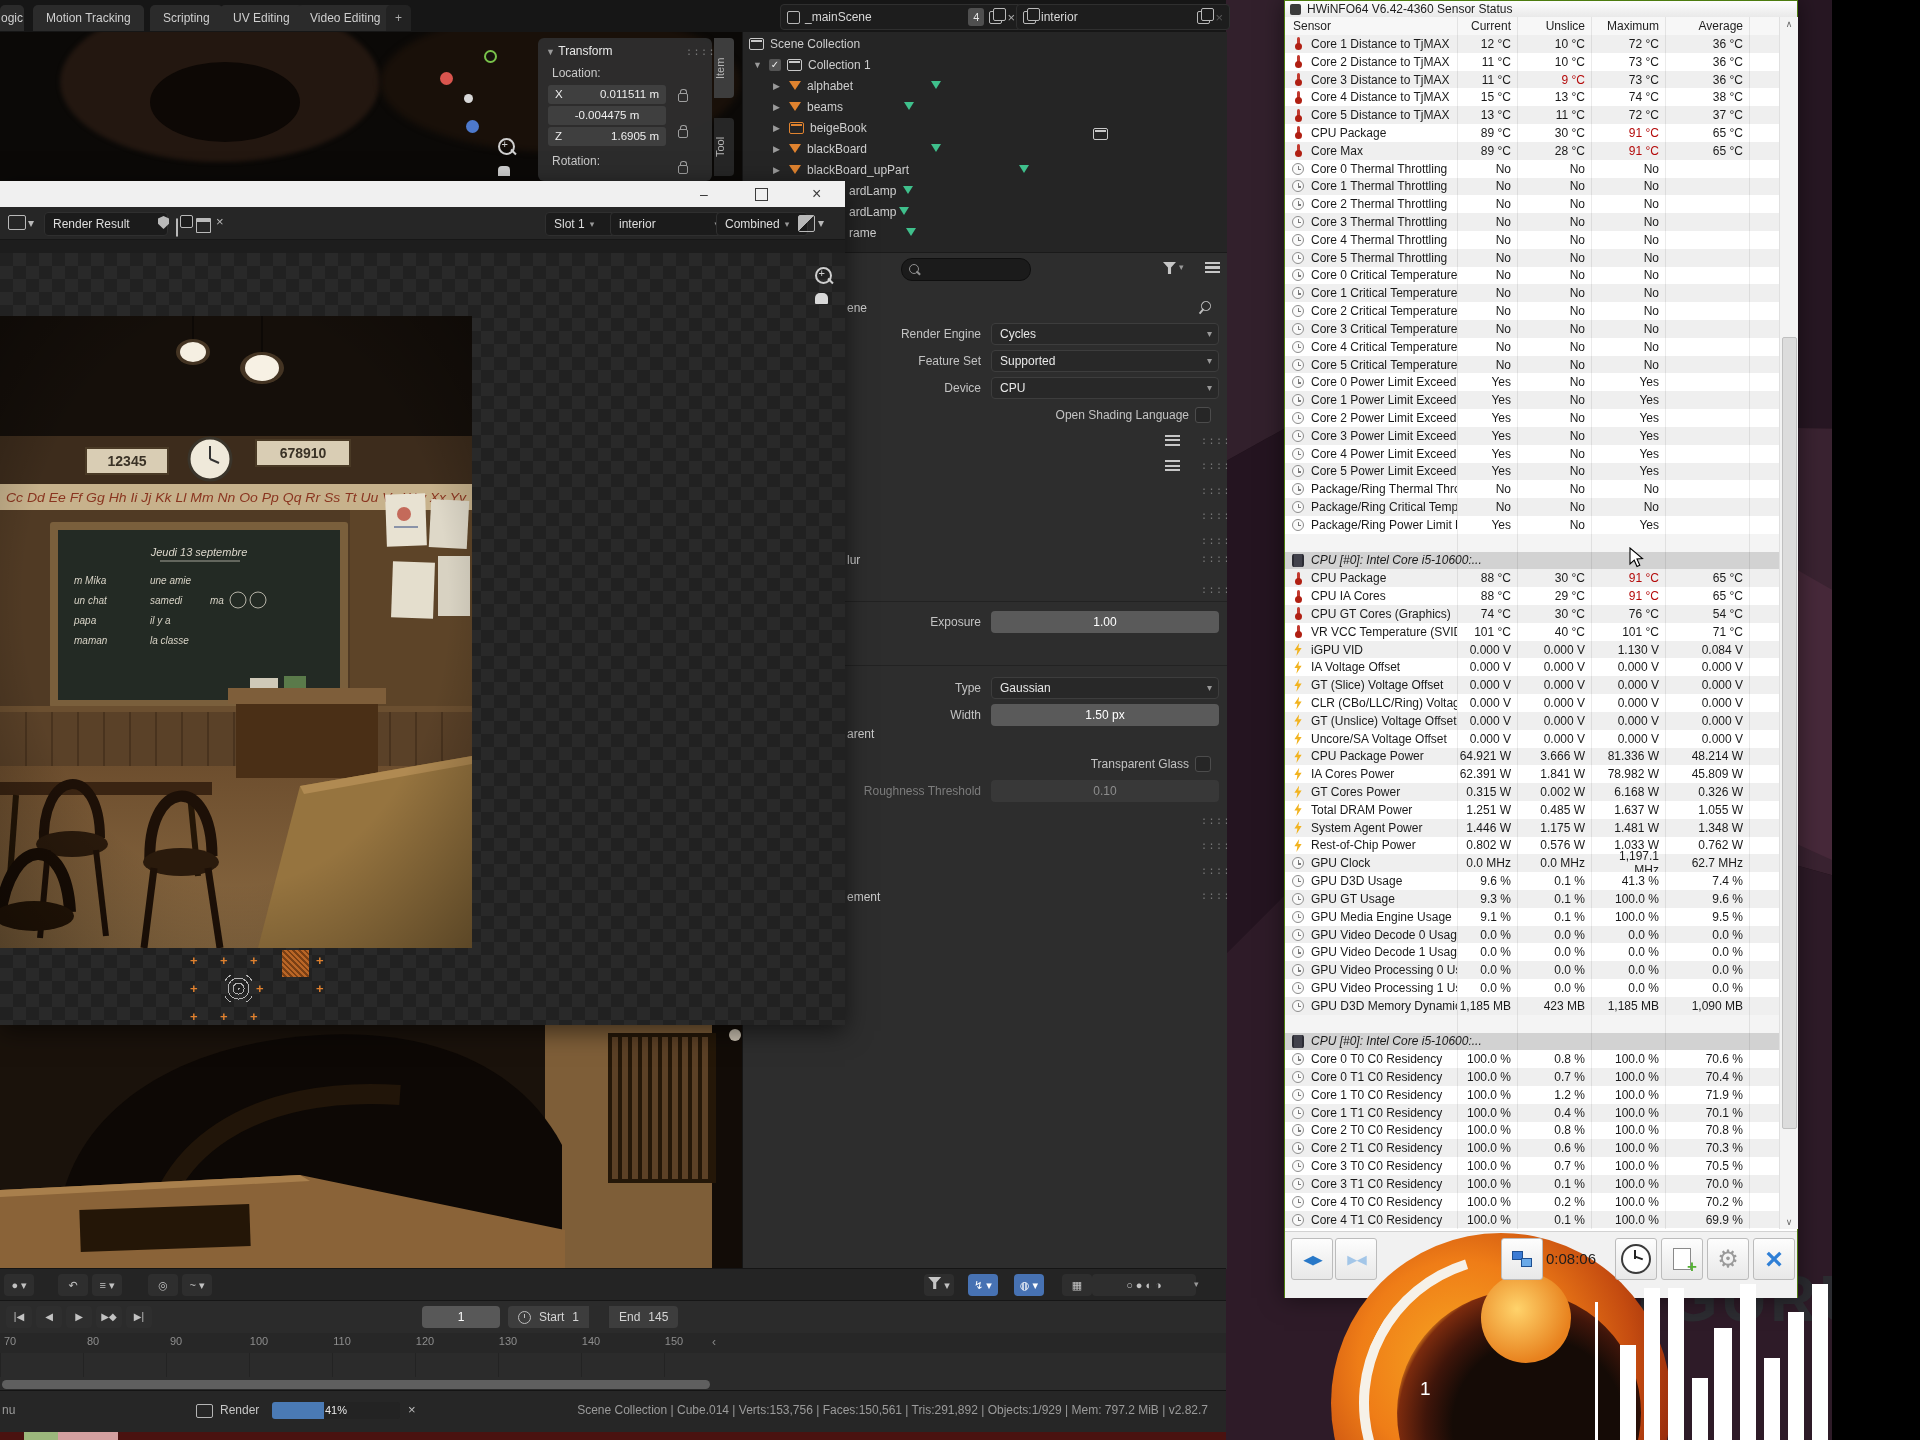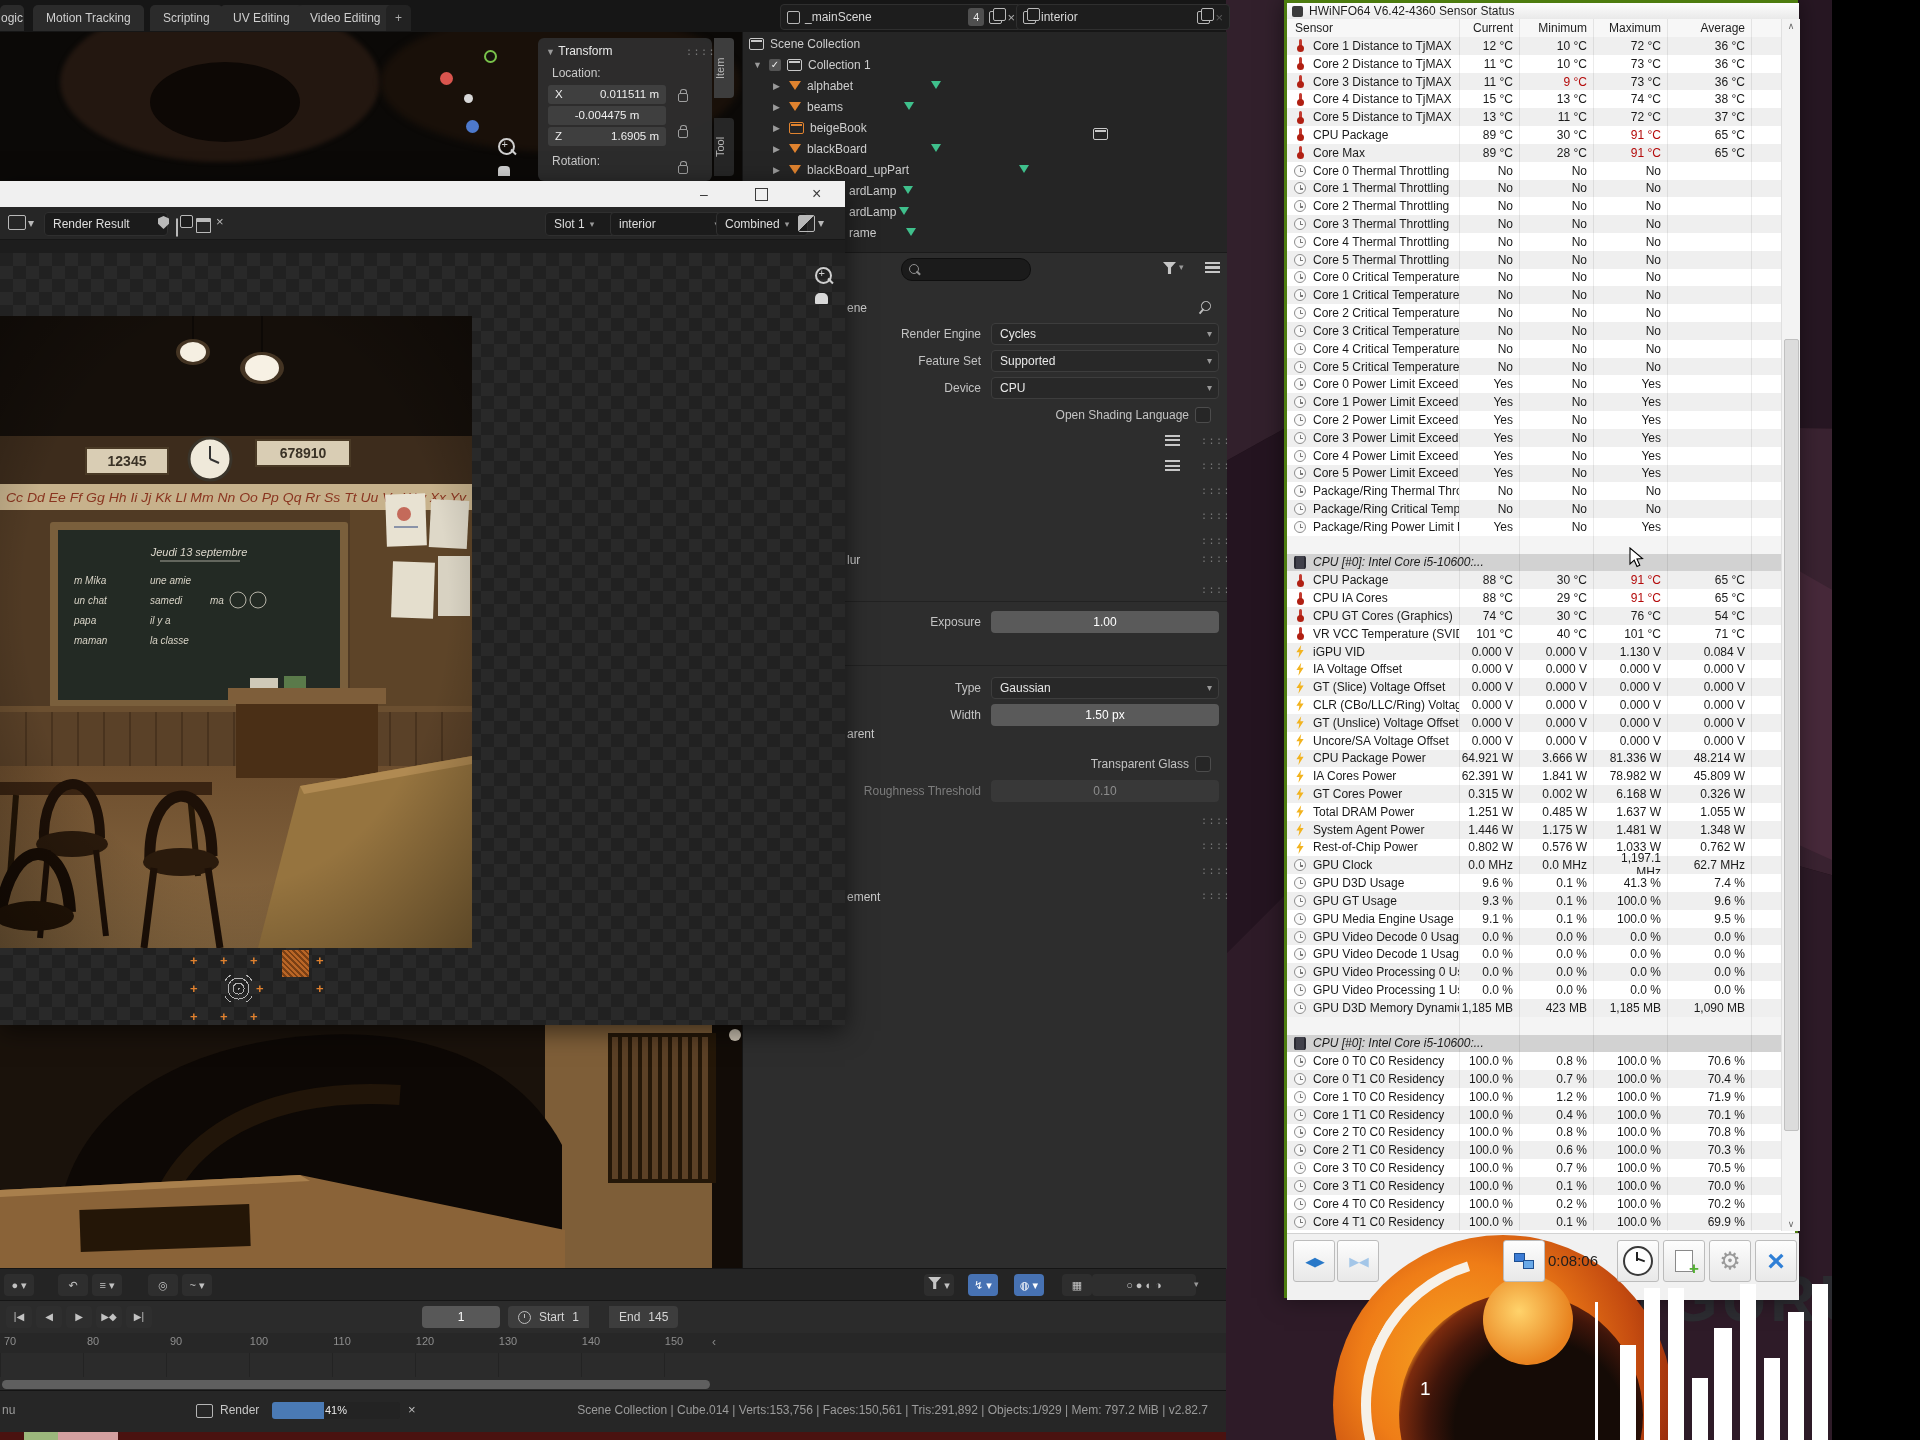--- a/index.html
+++ b/index.html
@@ -95,21 +95,21 @@
   #timeline{left:0;top:1300px;width:1226px;height:90px;background:#2b2b2b;border-top:1px solid #161616;}
   .tl-btn{top:5px;width:26px;height:22px;background:#2e2e2e;border-radius:4px;color:#c2c2c2;font-size:10px;
     line-height:22px;text-align:center;}
   .tick{color:#8d8d8d;font-size:11px;top:34px;width:34px;text-align:center;}
   #statusbar{left:0;top:1390px;width:1226px;height:42px;background:#262626;border-top:1px solid #141414;
     color:#9b9b9b;font-size:12px;}
   .clockic{width:11px;height:11px;border:1.4px solid #bdbdbd;border-radius:50%;position:relative;}
   .clockic:after{content:"";position:absolute;left:4.5px;top:2px;width:1.5px;height:4px;background:#bdbdbd;}
 
   
-  #hwinfo{left:1284px;top:0;width:514px;height:1298px;background:#fff;border:3px solid #4d7c0f;box-sizing:border-box;
+  #hwinfo{left:1284px;top:0;width:514px;height:1298px;background:#fff;border:1px solid #4d7c0f;box-sizing:border-box;
     box-shadow:0 0 22px rgba(0,0,0,.5);z-index:10;}
   #hw-title{left:0;top:0;width:512px;height:16px;background:linear-gradient(#fdfdfd,#e9e9e9);color:#1d1d1d;font-size:12px;overflow:hidden;}
   #hw-head{left:0;top:16px;width:494px;height:18px;background:#f7f7f7;border-bottom:1px solid #d9d9d9;
     display:flex;color:#1e1e1e;font-size:12px;align-items:center;}
   #hw-rows{left:0;top:34px;width:494px;height:1194px;display:flex;flex-direction:column;}
   .hw-row{height:17.82px;display:flex;align-items:center;font-size:12px;color:#1a1a1a;flex:none;}
   .hw-g{background:#efefef;} .hw-w{background:#fff;} .hw-blank{background:#f4f4f4;}
   .hw-sec{background:#d2d2d2;font-style:italic;}
   .hw-icw{width:26px;display:flex;justify-content:center;flex:none;}
   .hw-name{width:146px;flex:none;overflow:hidden;white-space:nowrap;}
@@ -604,21 +604,21 @@
   <div id="wm-text" class="a" style="left:1556px;top:1262px;">KITGURU</div>
 
   <div id="hwinfo" class="a">
     <div id="hw-title" class="a">
       <span class="a" style="left:5px;top:3px;width:11px;height:11px;background:#3b3b3b;border-radius:2px;"></span>
       <span class="a" style="left:22px;top:1px;">HWiNFO64 V6.42-4360 Sensor Status</span>
     </div>
     <div id="hw-head" class="a">
       <span style="width:172px;padding-left:8px;box-sizing:border-box;">Sensor</span>
       <span class="hw-v c0">Current</span>
-      <span class="hw-v c1">Minimum</span>
+      <span class="hw-v c1">Unslice</span>
       <span class="hw-v c2">Maximum</span>
       <span class="hw-v c3">Average</span>
     </div>
     <div id="hw-rows" class="a">
         <div class="hw-row hw-g">
           <div class="hw-icw">
             <div class="ic-temp"></div>
           </div>
           <div class="hw-name">Core 1 Distance to TjMAX</div>
           <div class="hw-v c0">12 °C</div>

